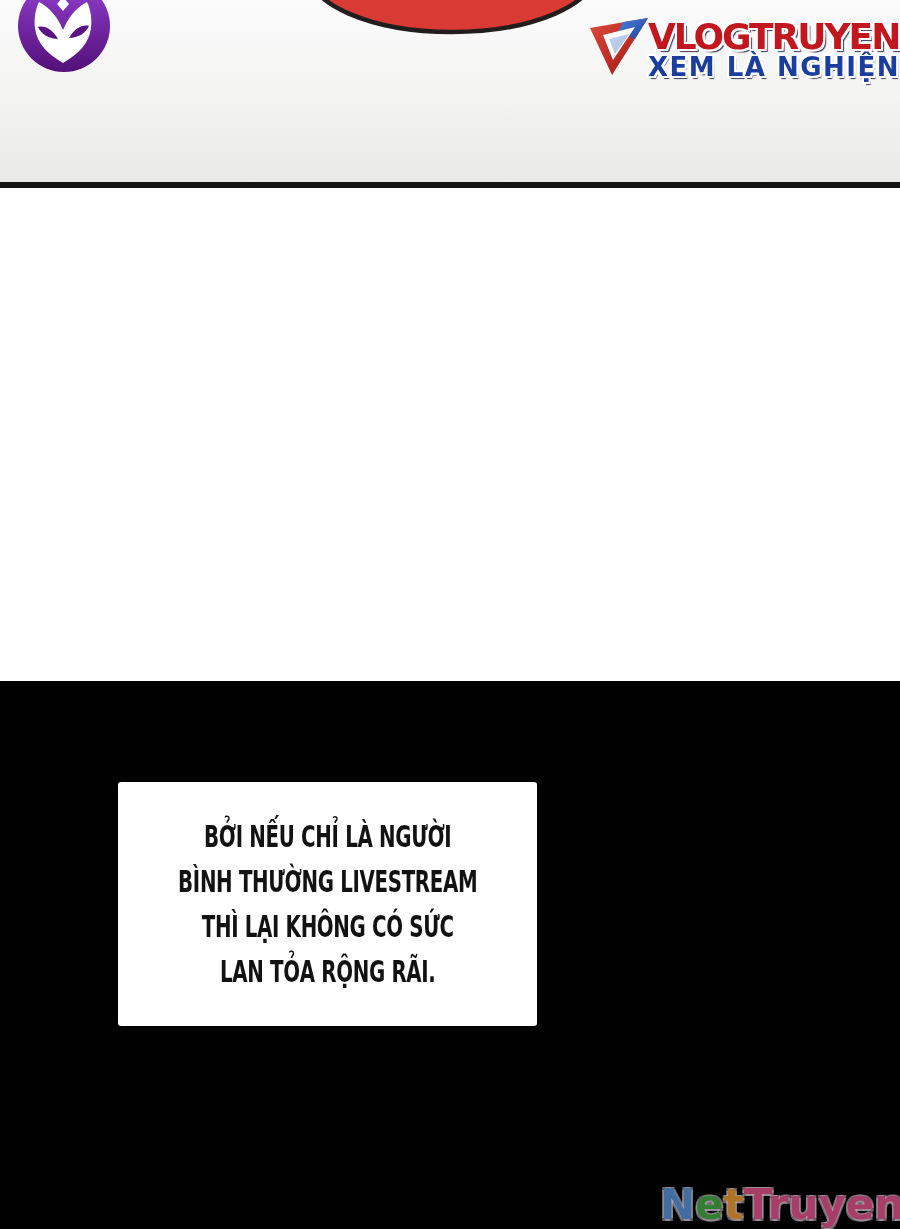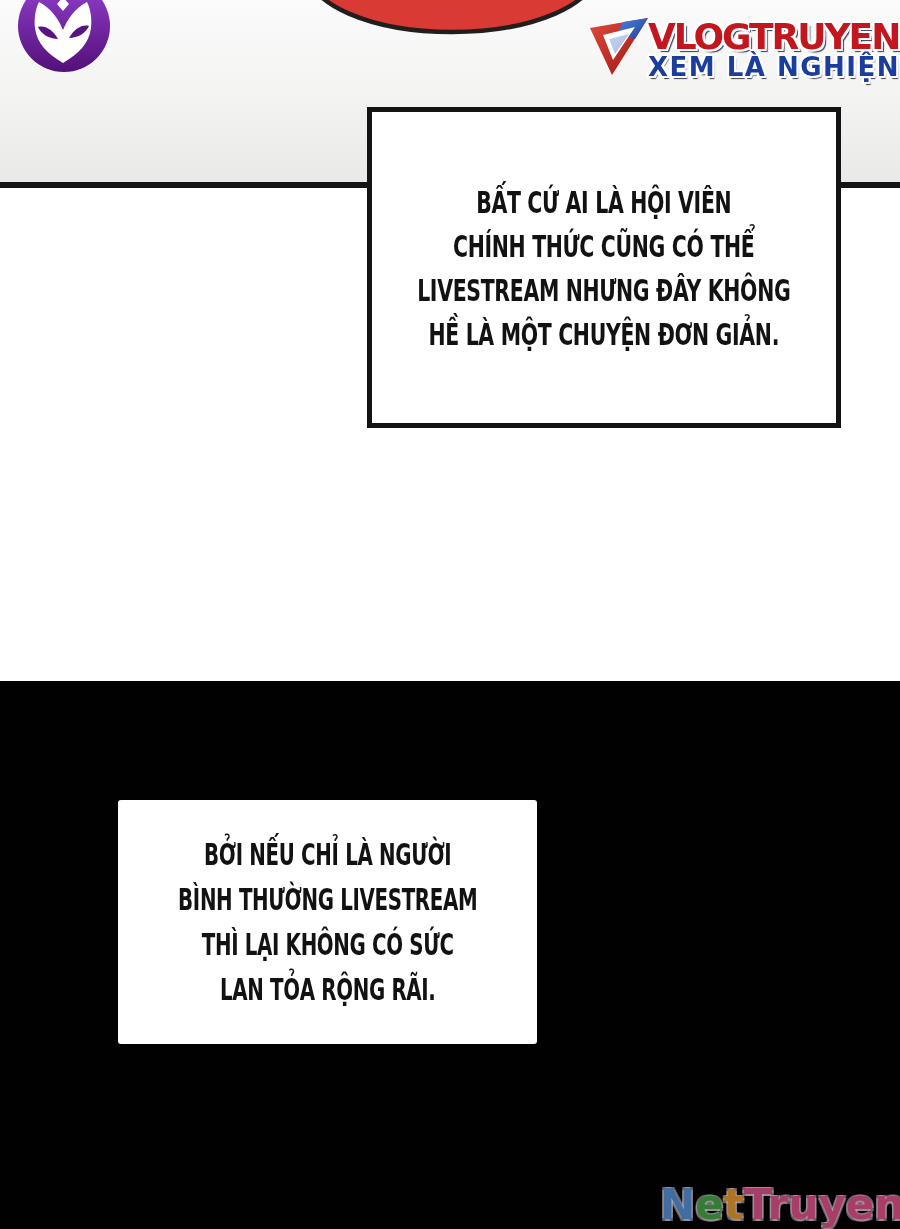--- a/index.html
+++ b/index.html
@@ -43,21 +43,21 @@
   
   .speech-box {
     position:absolute; background:#ffffff; z-index:2;
     display:flex; align-items:center; justify-content:center; text-align:center;
   }
   .speech-box-1 {
     left:367px; top:107px; width:474px; height:321px;
     border:5px solid #131313; box-sizing:border-box;
   }
   .speech-box-2 {
-    left:118px; top:800px; width:419px; height:244px; border-radius:3px;
+    left:118px; top:782px; width:419px; height:244px; border-radius:3px;
   }
   .comic-text {
     font-weight:bold; color:#121212; letter-spacing:-0.5px;
     transform:scaleX(0.66); transform-origin:center center; white-space:nowrap;
   }
   .speech-box-1 .comic-text { font-size:31px; line-height:44px; }
   .speech-box-2 .comic-text { font-size:30px; line-height:45px; }
 
   
   .black-panel { position:absolute; left:0; top:681px; width:900px; height:548px; background:#010101; }
@@ -118,28 +118,20 @@
       </svg>
       <div class="vlog-title">VLOGTRUYEN</div>
       <div class="vlog-tagline">XEM LÀ NGHIỆN</div>
     </div>
   </div>
 
   <div class="divider"></div>
 
   <div class="black-panel"></div>
 
-  <div class="speech-box speech-box-1">
-    <div class="comic-text">
-      <div>BẤT CỨ AI LÀ HỘI VIÊN</div>
-      <div>CHÍNH THỨC CŨNG CÓ THỂ</div>
-      <div>LIVESTREAM NHƯNG ĐÂY KHÔNG</div>
-      <div>HỀ LÀ MỘT CHUYỆN ĐƠN GIẢN.</div>
-    </div>
-  </div>
 
   <div class="speech-box speech-box-2">
     <div class="comic-text">
       <div>BỞI NẾU CHỈ LÀ NGƯỜI</div>
       <div>BÌNH THƯỜNG LIVESTREAM</div>
       <div>THÌ LẠI KHÔNG CÓ SỨC</div>
       <div>LAN TỎA RỘNG RÃI.</div>
     </div>
   </div>
 

